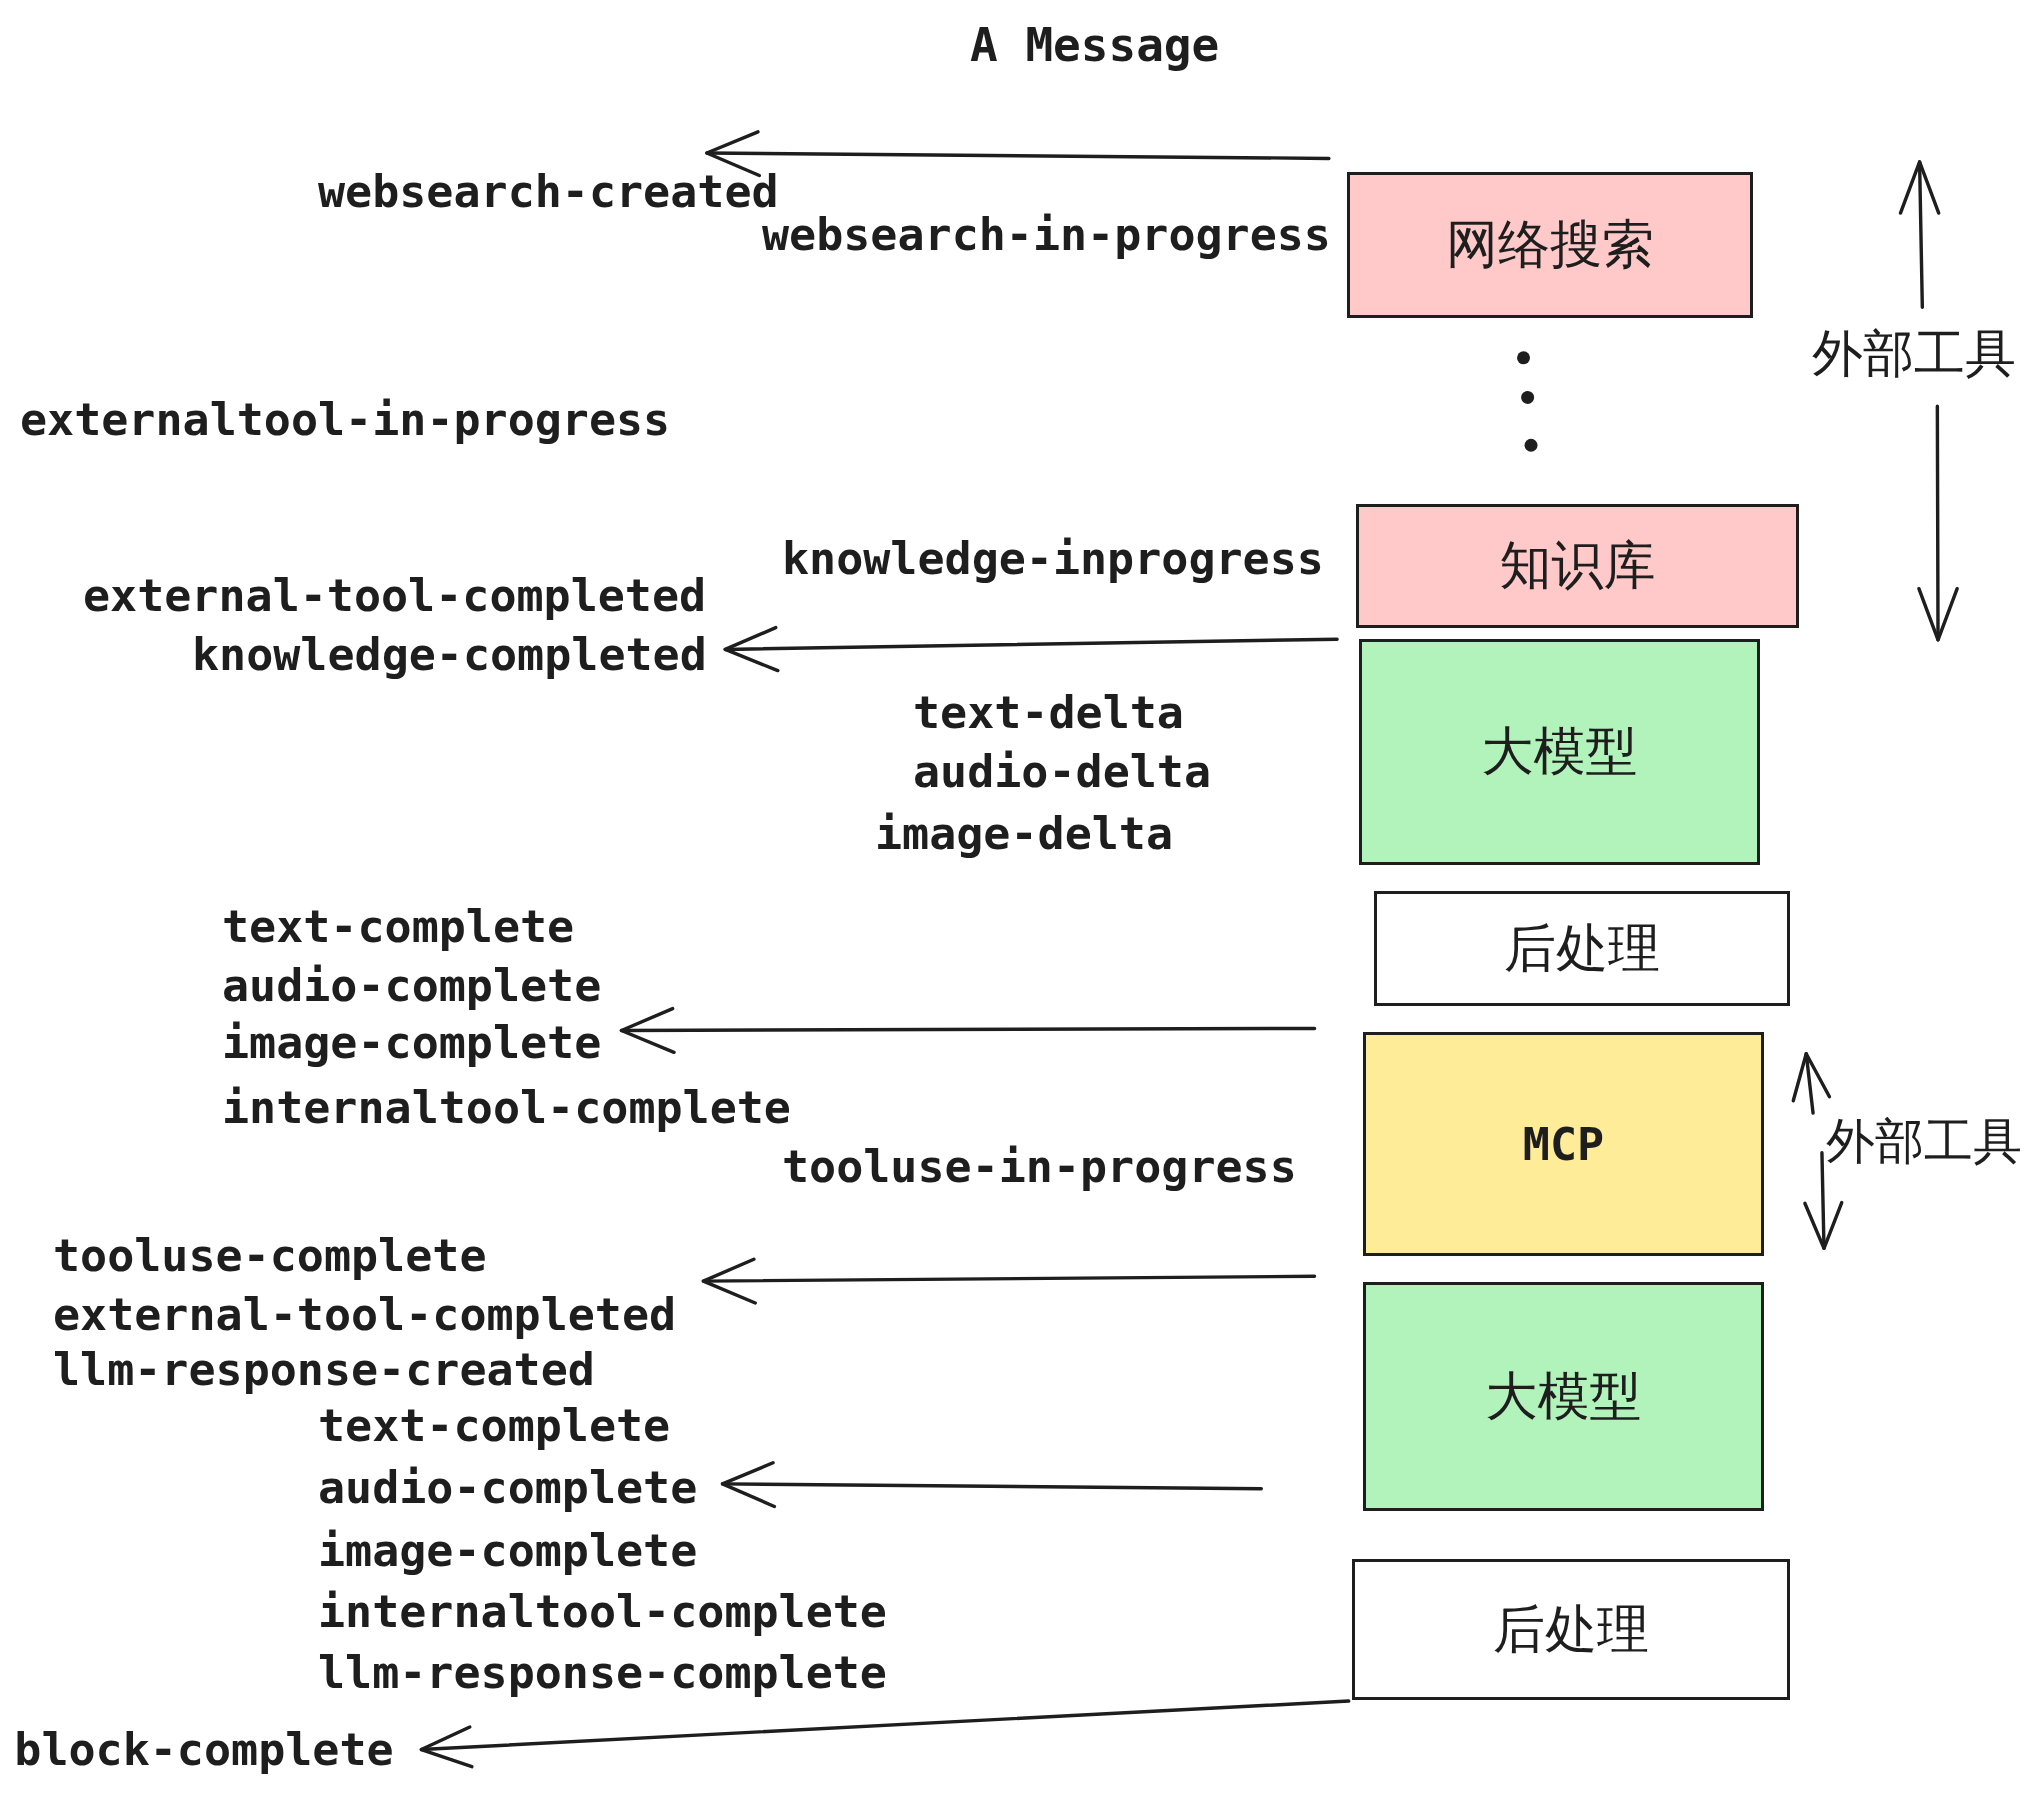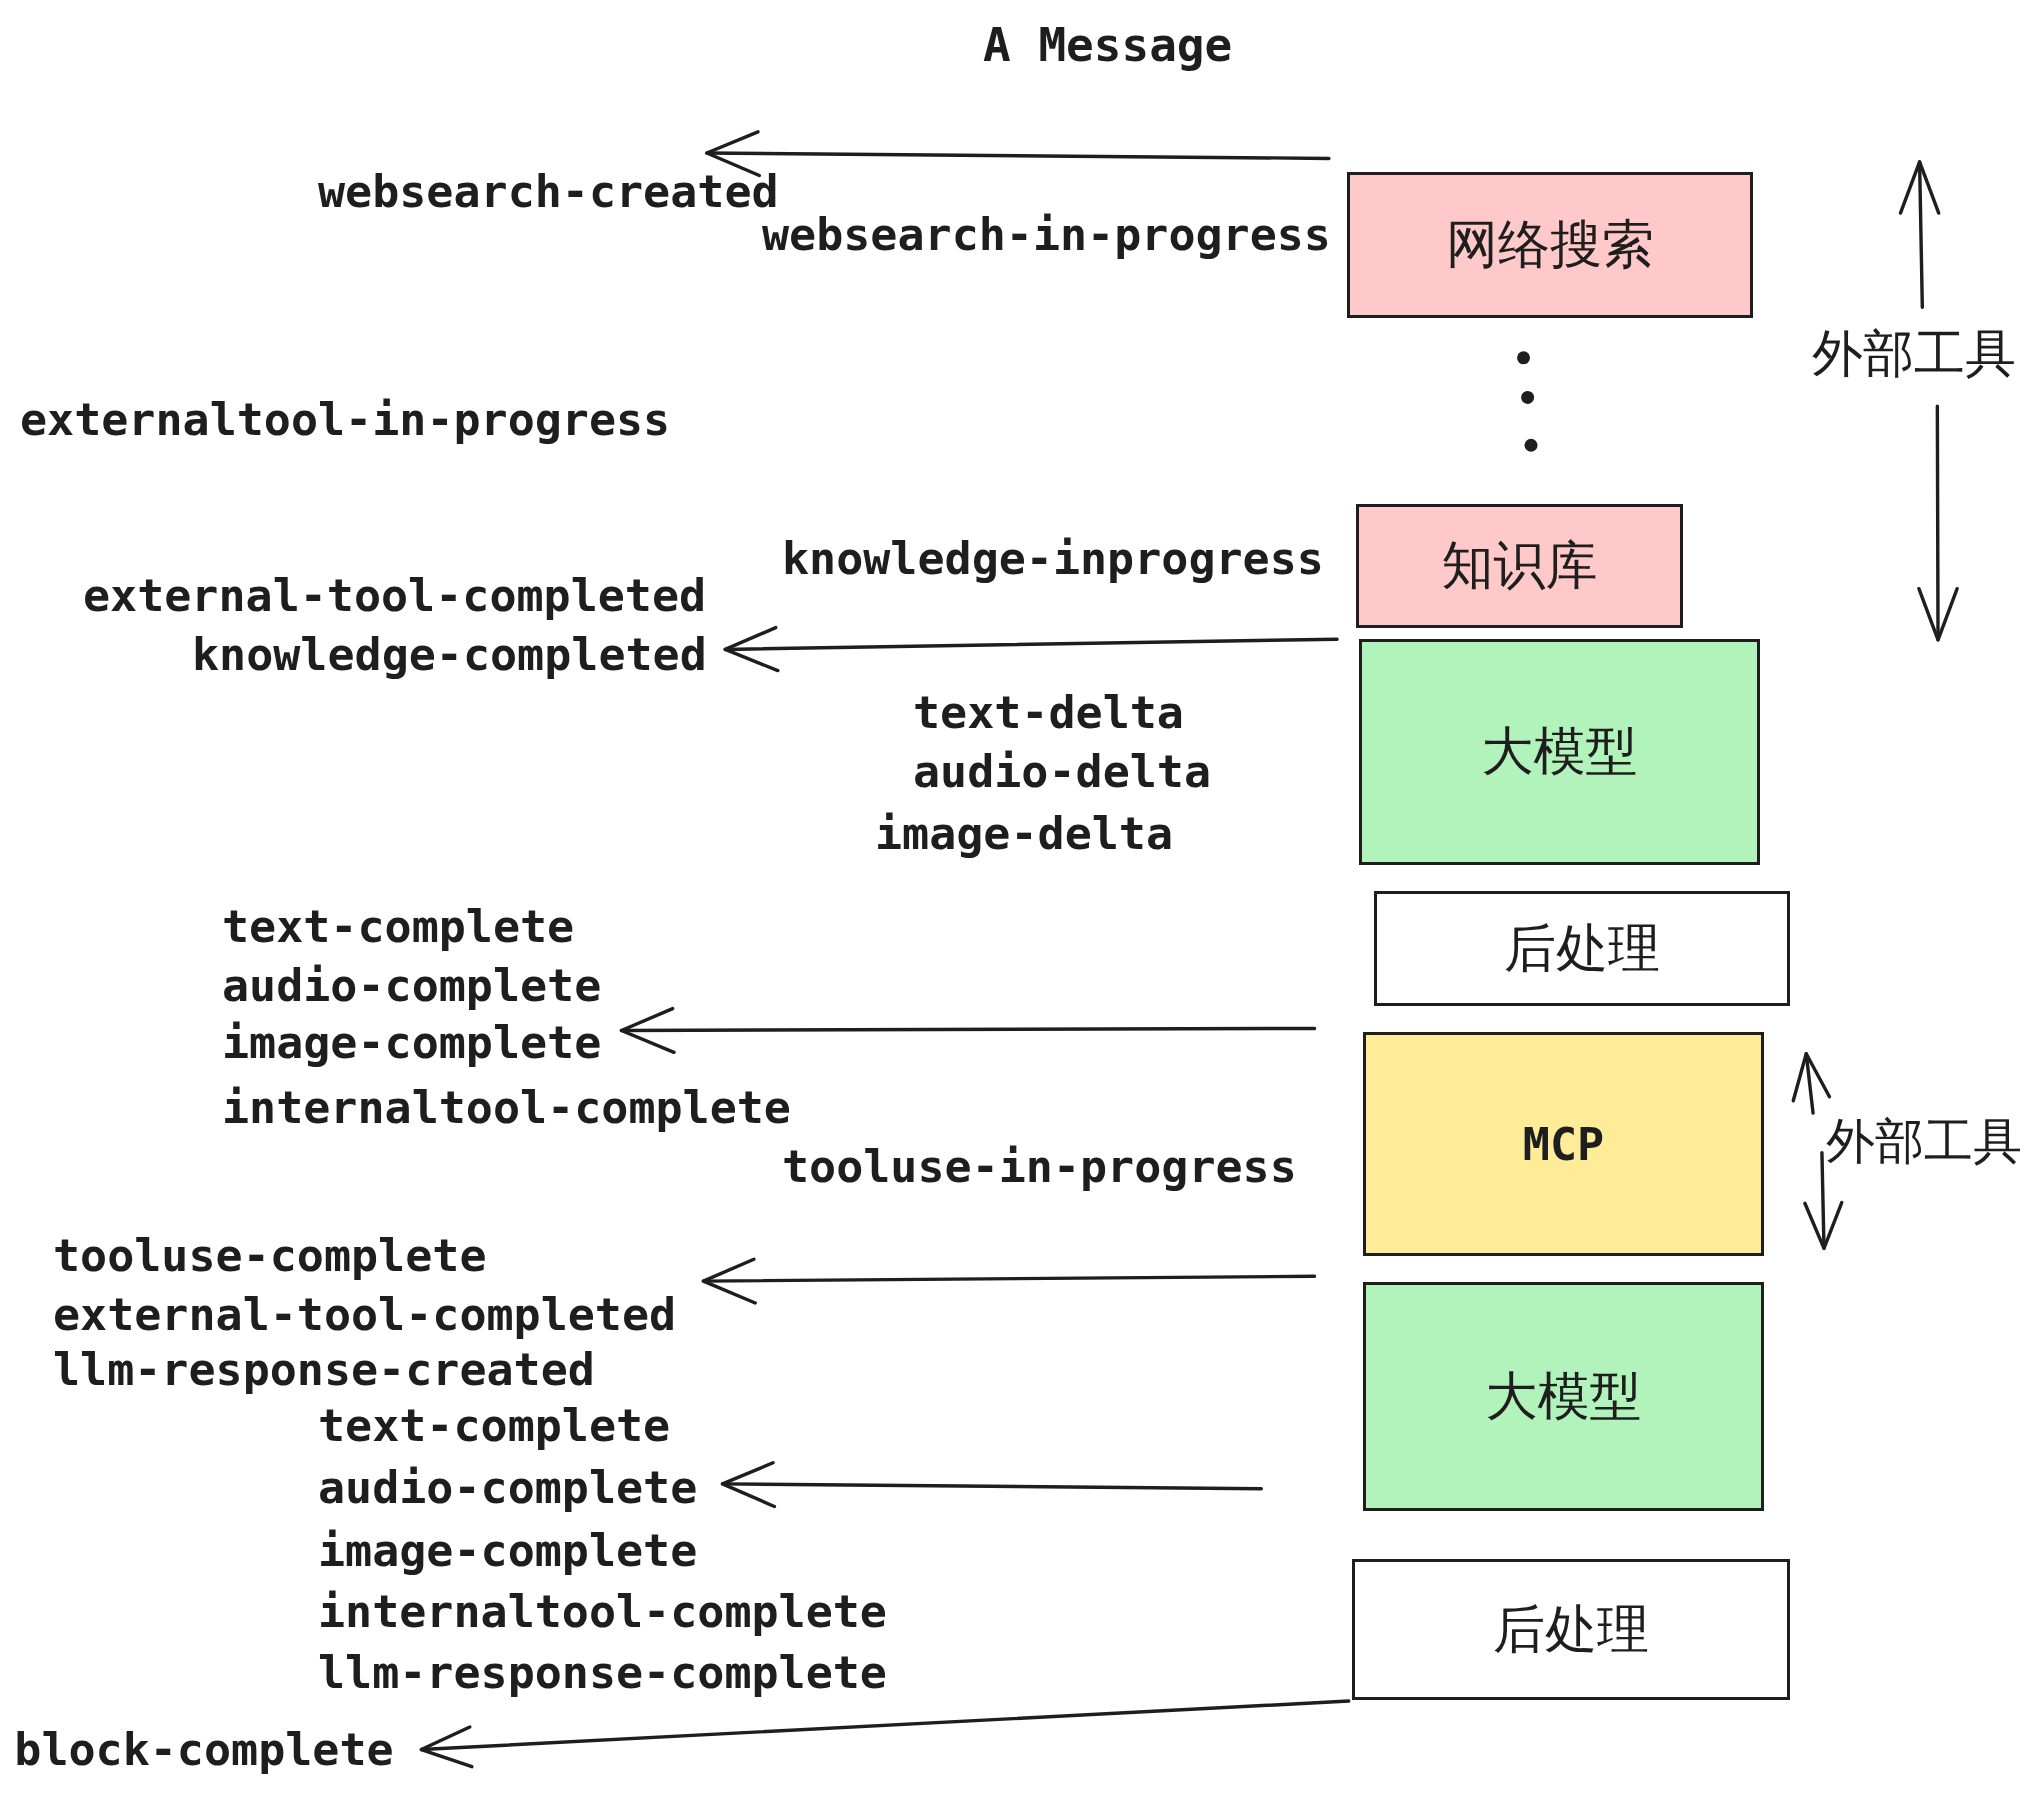--- a/index.html
+++ b/index.html
@@ -1,18 +1,18 @@
 <!DOCTYPE html>
 <html style="font-size:11px"><head>
 <meta charset="utf-8">
 <style>
   html,body{margin:0;padding:0;background:#ffffff;}
   #canvas{position:relative;width:2035px;height:1796px;background:#ffffff;overflow:hidden;
           font-family:"DejaVu Sans Mono","Liberation Mono",monospace;color:#1e1e1e;}
-  .title{position:absolute;left:970px;top:18px;font-size:46px;font-weight:700;white-space:nowrap;margin-left:13px;}
+  .title{position:absolute;left:970px;top:18px;font-size:46px;font-weight:700;white-space:nowrap;}
   .ev{position:absolute;font-size:45px;font-weight:700;line-height:1.1;white-space:nowrap;letter-spacing:0px;}
   .box{position:absolute;box-sizing:border-box;border:3.4px solid #1e1e1e;
        display:flex;align-items:center;justify-content:center;}
   .zh{font-family:"DejaVu Sans","Liberation Sans",sans-serif;font-weight:400;color:#1e1e1e;}
   .box-label{font-size:52px;white-space:nowrap;}
   .mono-label{font-size:45px;font-weight:700;white-space:nowrap;text-align:center;}
   .side{position:absolute;white-space:nowrap;}
   #side0{left:1812px;top:320px;font-size:51px;}
   #side1{left:1826px;top:1109px;font-size:49px;}
   
@@ -24,21 +24,21 @@
   #ev10{left:875px;top:809px}#ev11{left:222px;top:902px}
   #ev12{left:222px;top:961px} #ev13{left:222px;top:1018px}
   #ev14{left:222px;top:1083px} #ev15{left:782px;top:1142px}
   #ev16{left:53px;top:1231px}  #ev17{left:53px;top:1290px}
   #ev18{left:53px;top:1345px}  #ev19{left:318px;top:1401px}
   #ev20{left:318px;top:1463px} #ev21{left:318px;top:1526px}
   #ev22{left:318px;top:1587px} #ev23{left:318px;top:1648px}
   #ev24{left:14.3px;top:1725px}
   
   #box0{left:1347px;top:172px;width:406px;height:146px}
-  #box1{left:1356px;top:504px;width:327px;height:124px}
+  #box1{left:1356px;top:504px;width:443px;height:124px}
   #box2{left:1359px;top:639px;width:401px;height:226px}
   #box3{left:1374px;top:891px;width:416px;height:115px}
   #box4{left:1363px;top:1032px;width:401px;height:224px}
   #box5{left:1363px;top:1282px;width:401px;height:229px}
   #box6{left:1352px;top:1559px;width:438px;height:141px}
   #arrows{position:absolute;left:0;top:0;width:2035px;height:1796px;pointer-events:none;}
   #arrows path{fill:none;stroke:#1e1e1e;stroke-width:5;stroke-linecap:round;stroke-linejoin:round;}
   #arrows circle{fill:#1e1e1e;}
 </style>
 </head>

